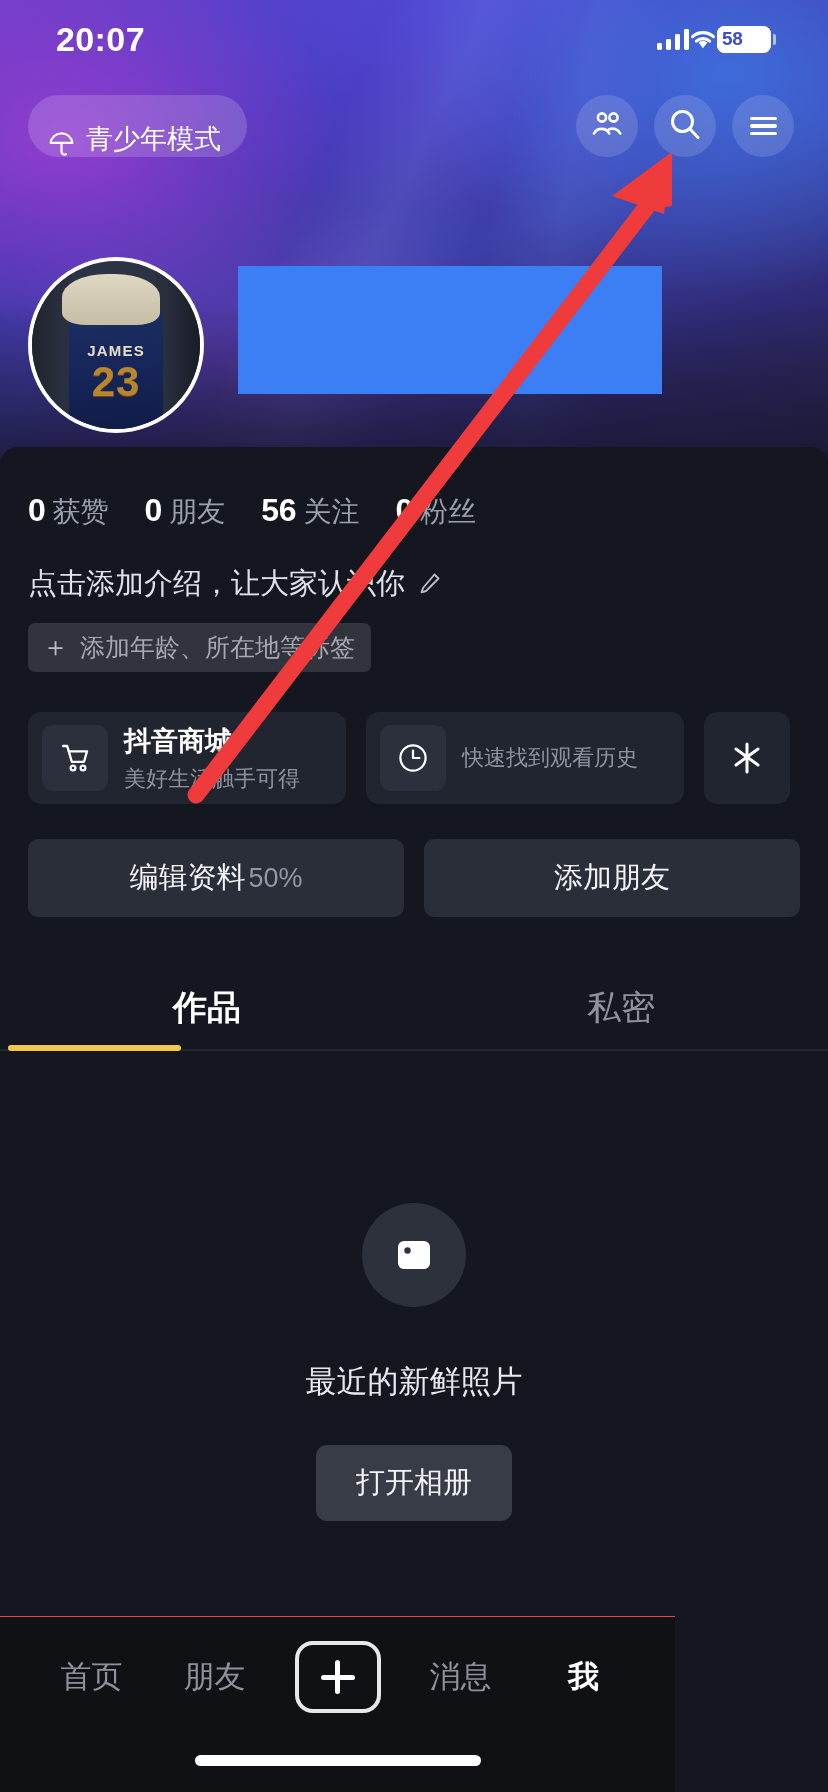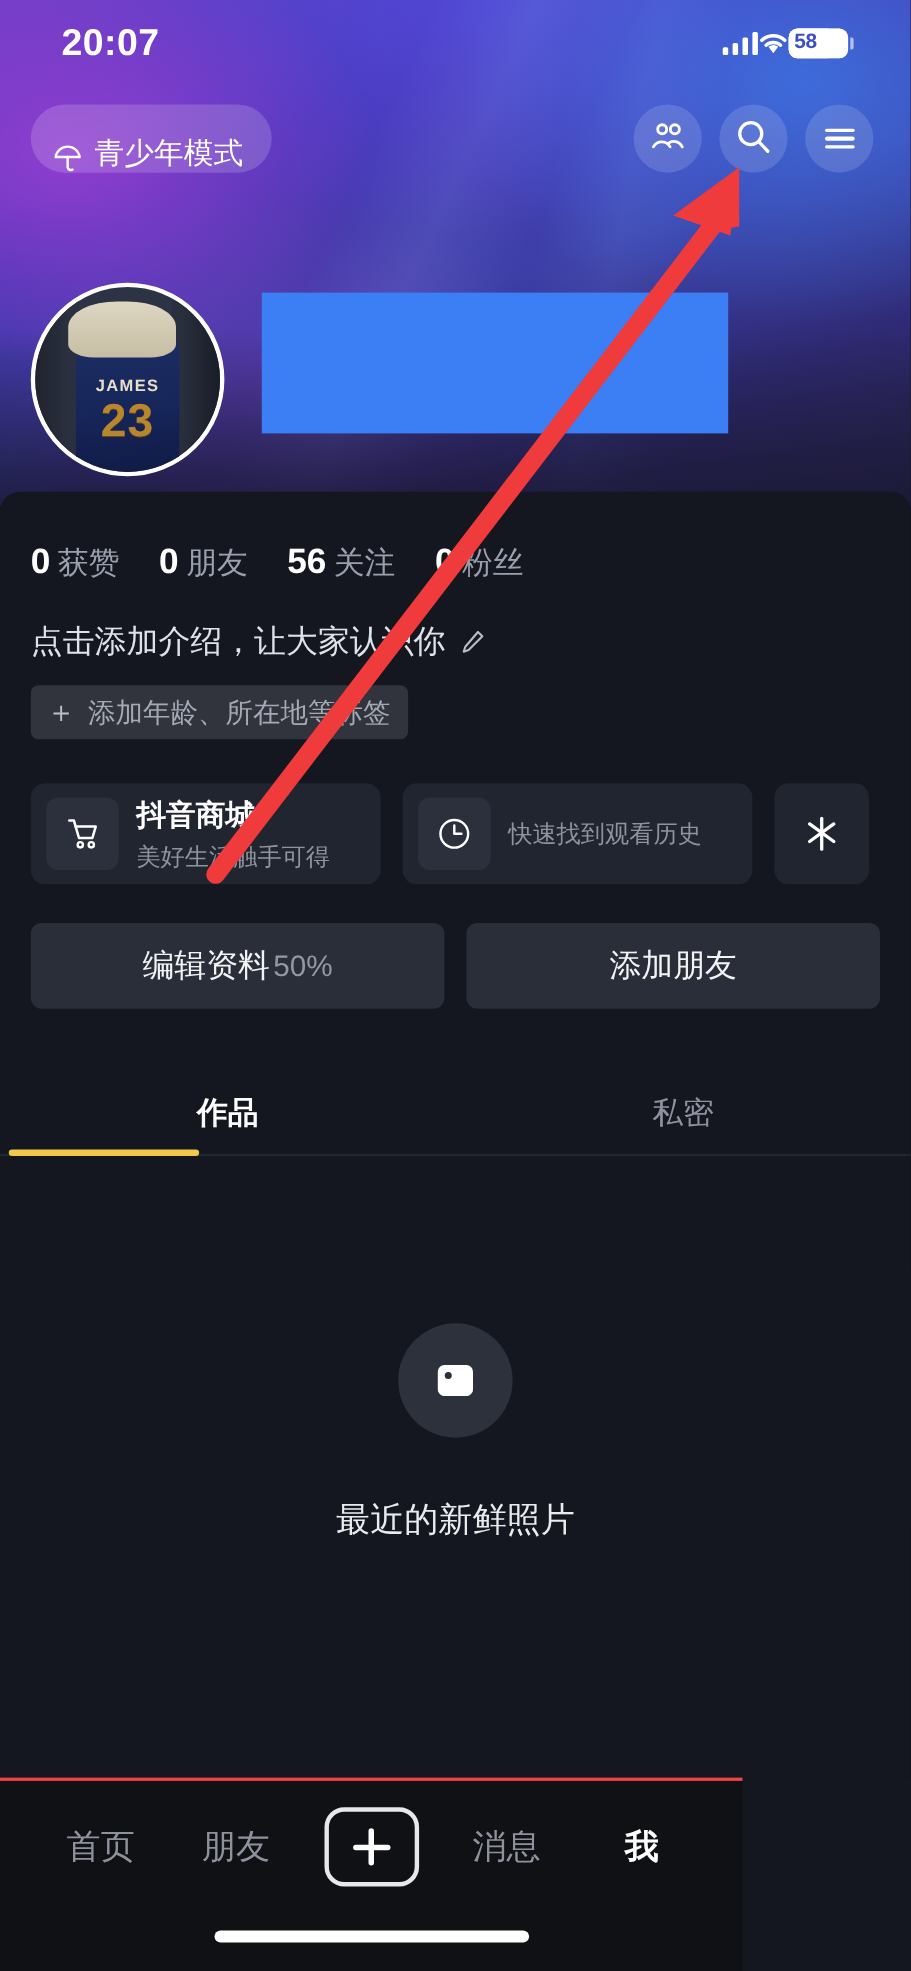--- a/index.html
+++ b/index.html
@@ -163,42 +163,42 @@
     display:flex; align-items:center; justify-content:center; gap:3px;
   }
   .act-main { font-size:29px; font-weight:500; color:#f2f3f5; }
   .act-pct { font-size:27px; color:#9298a4; }
 
   
   .tabs {
     display:flex; align-items:flex-end; margin-top:52px;
     position:relative; height:82px; padding:0 0 0 0;
   }
-  .tab { flex:1; text-align:center; font-size:28px; color:#8d929e; padding-bottom:20px; }
+  .tab { flex:1; text-align:center; font-size:34px; color:#8d929e; padding-bottom:20px; }
   .tab.active { color:#fff; font-weight:700; }
   .tabs-rule { position:absolute; left:0; bottom:0; width:828px; height:2px; background:#23262f; }
   .tabs-ind { position:absolute; bottom:0; left:8px; width:173px; height:6px; background:#f2c94c; border-radius:3px; }
 
   
   .empty { display:flex; flex-direction:column; align-items:center; padding-top:152px; }
   .empty-ic {
     width:104px; height:104px; border-radius:50%; background:#2d313c;
     display:flex; align-items:center; justify-content:center;
   }
   .empty-t { margin-top:54px; font-size:31px; color:#e9ebef; font-weight:500; }
   .empty-btn {
     margin-top:42px; width:196px; height:76px; background:#383c47; border-radius:11px;
     display:flex; align-items:center; justify-content:center;
     font-size:29px; color:#f2f3f5; font-weight:500;
   }
 
   
   .bottombar {
     position:absolute; left:0; bottom:0; width:675px; height:176px;
-    background:#101114; z-index:14; border-top:3px solid #ef4444;
+    background:#101114; z-index:14; border-top:1px solid #ef4444;
   }
   .bottom-items { display:flex; align-items:center; height:120px; padding:0 30px; }
   .bi { flex:1; text-align:center; font-size:31px; color:#8e929c; }
   .bi.active { color:#fff; font-weight:700; }
   .plus-box {
     width:86px; height:72px; border:4px solid #e7e8ea; border-radius:18px;
     display:flex; align-items:center; justify-content:center; margin:0 auto;
   }
   .plus-box .h { position:absolute; width:34px; height:5px; background:#fff; border-radius:3px; }
   .plus-box .v { position:absolute; width:5px; height:34px; background:#fff; border-radius:3px; }
@@ -396,20 +396,21 @@
       <div class="empty-ic">
         <svg width="52" height="52" viewBox="0 0 52 52">
           <rect x="10" y="12" width="32" height="28" rx="6" fill="#fff"></rect>
           <circle cx="19.5" cy="21.5" r="3.2" fill="#2d313c"></circle>
           <path d="M10 38 L20 27 L27 34 L33.5 28 L42 37 L42 34 a6 6 0 0 1-6 6 H16 a6 6 0 0 1-6-6 Z" fill="#2d313c" opacity="0"></path>
           <path d="M11 40 L21 28.5 L28.5 36 L34 30.5 L41 39 Z" fill="#2d313c" opacity="0"></path>
           <path d="M10.5 36.5 L20.5 25.5 L27.5 33 L33.5 27 L41.5 36.5 L41.5 34 a6 6 0 0 1 -6 6 H16.5 a6 6 0 0 1 -6 -6 Z" fill="#fff"></path>
         </svg>
       </div>
       <div class="empty-t">最近的新鲜照片</div>
+      <div class="empty-btn">打开相册</div>
     </div>
 
   </div>
 
   <div class="bottombar">
     <div class="bottom-items">
       <div class="bi">首页</div>
       <div class="bi">朋友</div>
       <div class="plus-wrap">
         <div class="plus-inner">

